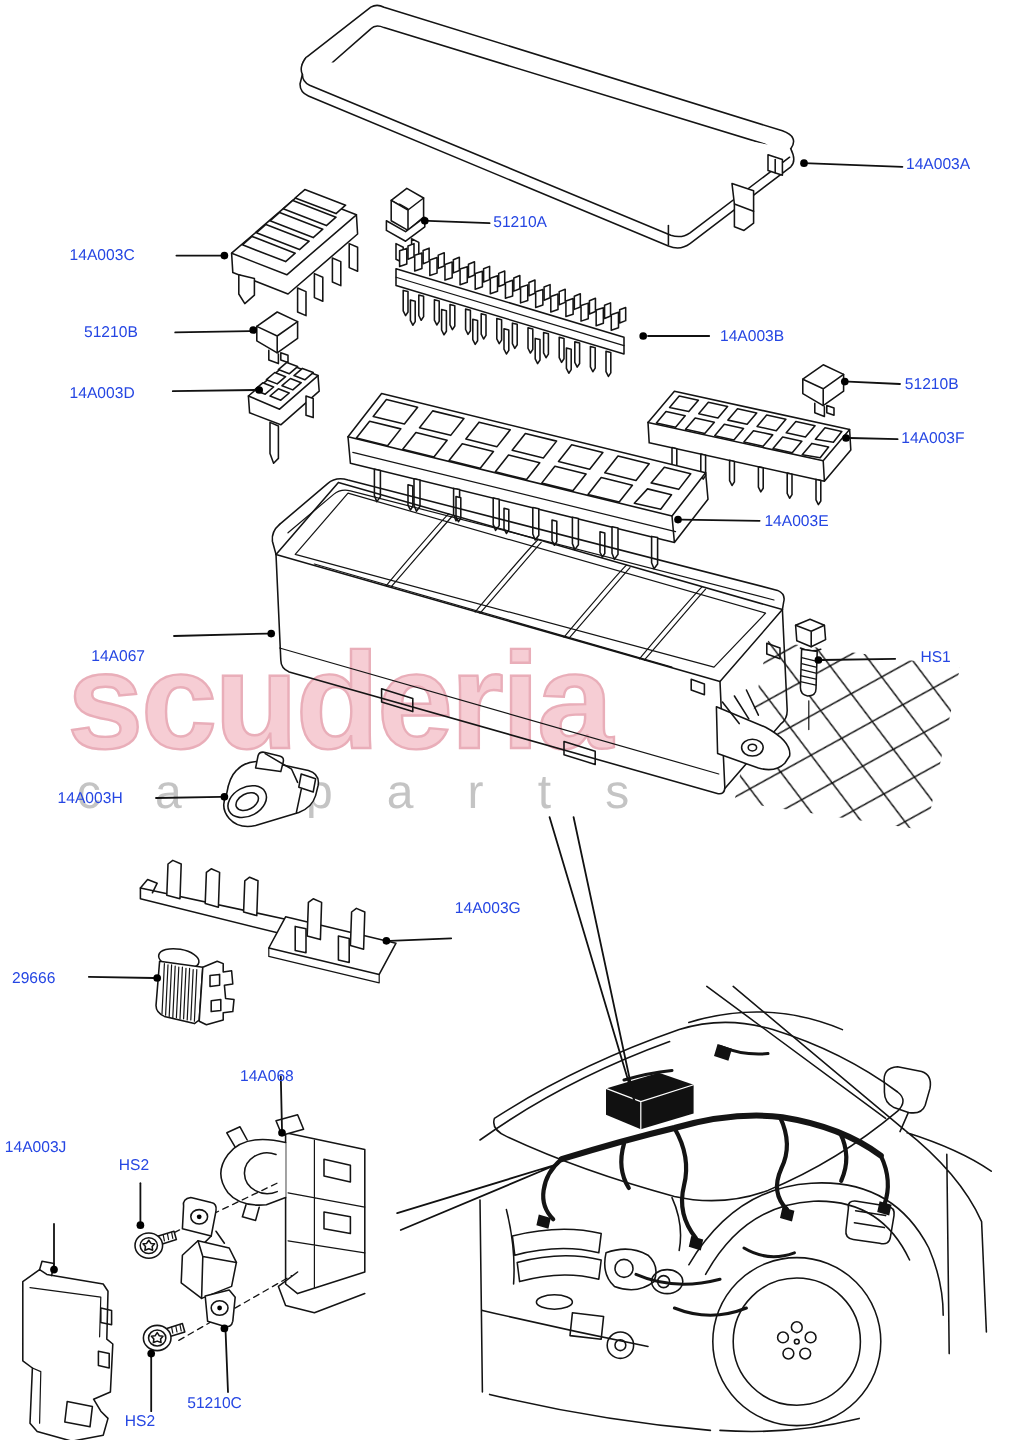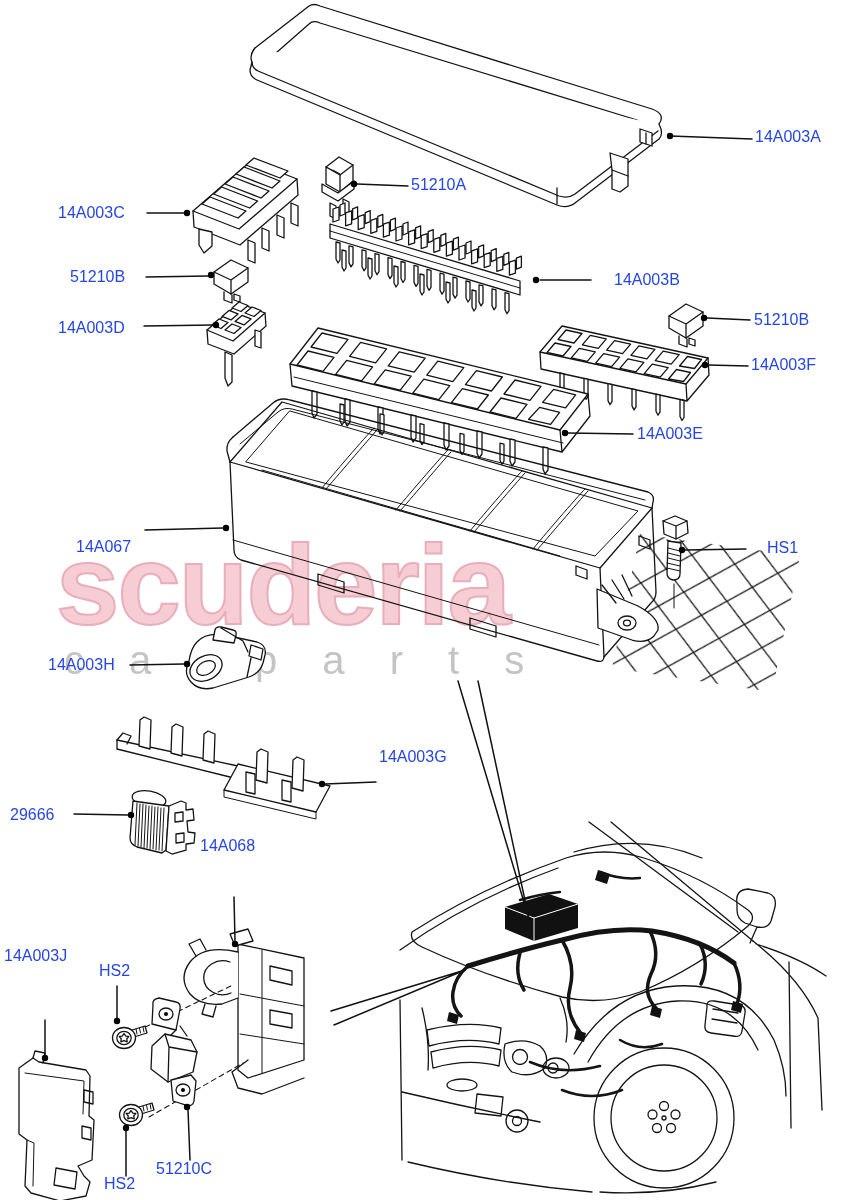--- a/index.html
+++ b/index.html
@@ -19,21 +19,21 @@
   #art .thin{stroke-width:1;}
   #art .dot{fill:#000;stroke:none;}
   #art .leader{stroke:#111;stroke-width:1.5;}
   #art .dash{stroke-dasharray:5 4;stroke-width:1.1;}
   #art .flagfill{fill:url(#diam);stroke:none;}
   #art .hw5{stroke-width:5;}
   #art .hw4{stroke-width:3.5;}
   #art .hw3{stroke-width:2.5;}
   #art .wht{stroke:#fff;stroke-width:1;}
   
-  .plabel{position:absolute;font-size:16px;line-height:22px;color:var(--label,#2546e3);white-space:nowrap;}
+  .plabel{position:absolute;font-size:13px;line-height:22px;color:var(--label,#2546e3);white-space:nowrap;}
 </style>
 </head>
 <body>
 
 <div id="stage">
 
   <div class="wm-brand">scuderia</div>
   <div class="wm-tag">c a r p a r t s</div>
 
   <svg id="art" width="842" height="1200" viewBox="0 0 842 1200">
@@ -368,29 +368,29 @@
       <path class="leader" d="M126,1176 L126,1131"></path>
         <circle class="dot" cx="126" cy="1128" r="3.2"></circle>
       <path class="leader" d="M190,1160 L188,1110"></path>
         <circle class="dot" cx="187" cy="1107" r="3.2"></circle>
     </g>
   </svg>
 
   <div class="plabel" style="left:755px;top:126px">14A003A</div>
   <div class="plabel" style="left:58px;top:202px">14A003C</div>
   <div class="plabel" style="left:411px;top:174px">51210A</div>
-  <div class="plabel" style="left:614px;top:269px">14A003B</div>
+  <div class="plabel" style="left:600px;top:269px">14A003B</div>
   <div class="plabel" style="left:70px;top:266px">51210B</div>
   <div class="plabel" style="left:58px;top:317px">14A003D</div>
   <div class="plabel" style="left:754px;top:309px">51210B</div>
   <div class="plabel" style="left:751px;top:354px">14A003F</div>
   <div class="plabel" style="left:637px;top:423px">14A003E</div>
   <div class="plabel" style="left:76px;top:536px">14A067</div>
   <div class="plabel" style="left:767px;top:537px">HS1</div>
   <div class="plabel" style="left:48px;top:654px">14A003H</div>
   <div class="plabel" style="left:379px;top:746px">14A003G</div>
   <div class="plabel" style="left:10px;top:804px">29666</div>
-  <div class="plabel" style="left:200px;top:835px">14A068</div>
+  <div class="plabel" style="left:200px;top:886px">14A068</div>
   <div class="plabel" style="left:99px;top:960px">HS2</div>
   <div class="plabel" style="left:4px;top:945px">14A003J</div>
   <div class="plabel" style="left:104px;top:1173px">HS2</div>
   <div class="plabel" style="left:156px;top:1158px">51210C</div>
 </div>
 
 </body></html>

